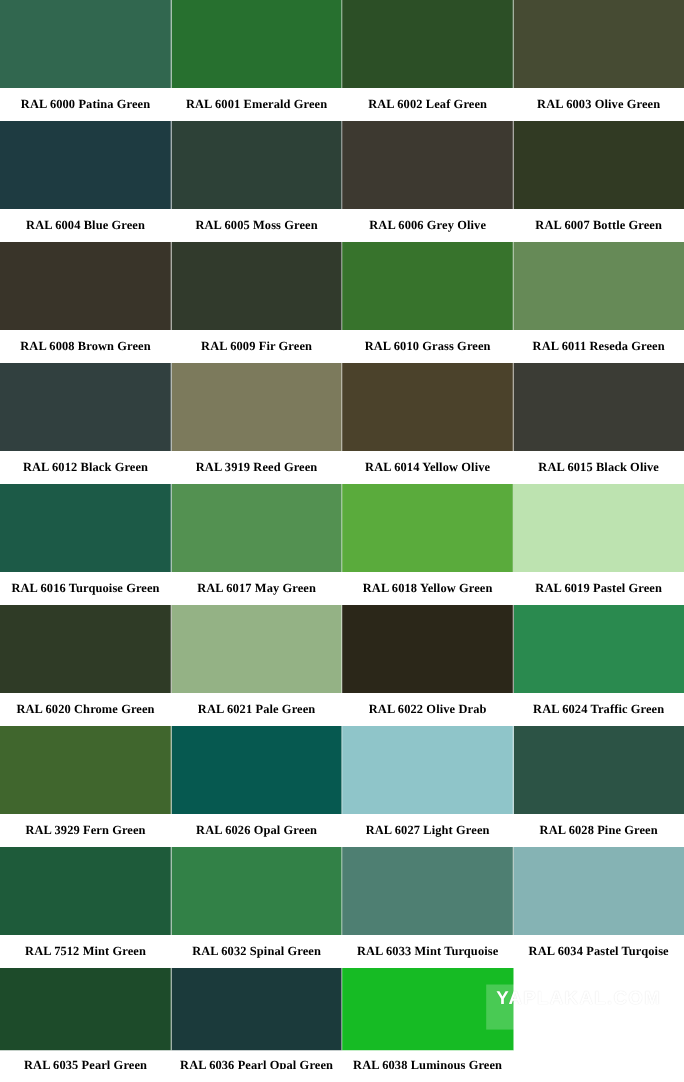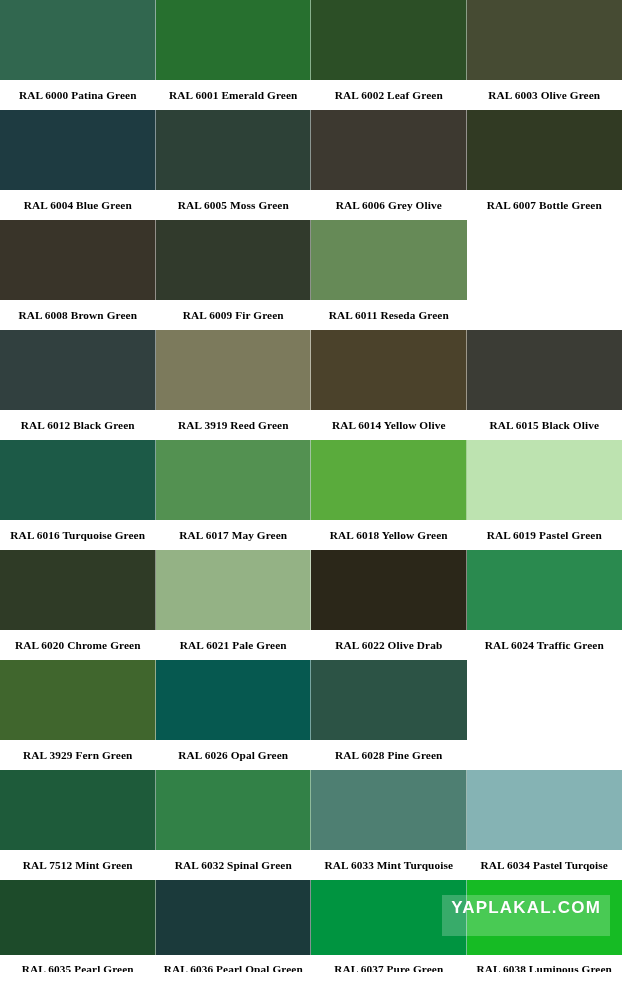--- a/index.html
+++ b/index.html
@@ -126,20 +126,24 @@
       <div class="chart-row">
         <div class="swatch-cell">
           <div class="swatch-color" style="background-color: rgb(57, 52, 41);"></div>
           <div class="swatch-label">RAL 6008 Brown Green</div>
         </div>
         <div class="swatch-cell">
           <div class="swatch-color" style="background-color: rgb(49, 58, 44);"></div>
           <div class="swatch-label">RAL 6009 Fir Green</div>
         </div>
         <div class="swatch-cell">
+          <div class="swatch-color" style="background-color: rgb(55, 115, 44);"></div>
+          <div class="swatch-label">RAL 6010 Grass Green</div>
+        </div>
+        <div class="swatch-cell">
           <div class="swatch-color" style="background-color: rgb(102, 138, 87);"></div>
           <div class="swatch-label">RAL 6011 Reseda Green</div>
         </div>
       </div>
       <div class="chart-row">
         <div class="swatch-cell">
           <div class="swatch-color" style="background-color: rgb(49, 64, 63);"></div>
           <div class="swatch-label">RAL 6012 Black Green</div>
         </div>
         <div class="swatch-cell">
@@ -194,20 +198,24 @@
       <div class="chart-row">
         <div class="swatch-cell">
           <div class="swatch-color" style="background-color: rgb(64, 102, 45);"></div>
           <div class="swatch-label">RAL 3929 Fern Green</div>
         </div>
         <div class="swatch-cell">
           <div class="swatch-color" style="background-color: rgb(6, 89, 80);"></div>
           <div class="swatch-label">RAL 6026 Opal Green</div>
         </div>
         <div class="swatch-cell">
+          <div class="swatch-color" style="background-color: rgb(143, 197, 201);"></div>
+          <div class="swatch-label">RAL 6027 Light Green</div>
+        </div>
+        <div class="swatch-cell">
           <div class="swatch-color" style="background-color: rgb(44, 83, 69);"></div>
           <div class="swatch-label">RAL 6028 Pine Green</div>
         </div>
       </div>
       <div class="chart-row">
         <div class="swatch-cell">
           <div class="swatch-color" style="background-color: rgb(30, 91, 58);"></div>
           <div class="swatch-label">RAL 7512 Mint Green</div>
         </div>
         <div class="swatch-cell">
@@ -224,24 +232,20 @@
         </div>
       </div>
       <div class="chart-row last-row">
         <div class="swatch-cell">
           <div class="swatch-color" style="background-color: rgb(29, 75, 42);"></div>
           <div class="swatch-label">RAL 6035 Pearl Green</div>
         </div>
         <div class="swatch-cell">
           <div class="swatch-color" style="background-color: rgb(27, 58, 59);"></div>
           <div class="swatch-label">RAL 6036 Pearl Opal Green</div>
-        </div>
-        <div class="swatch-cell">
-          <div class="swatch-color" style="background-color: rgb(0, 148, 64);"></div>
-          <div class="swatch-label">RAL 6037 Pure Green</div>
         </div>
         <div class="swatch-cell">
           <div class="swatch-color" style="background-color: rgb(22, 187, 36);"></div>
           <div class="swatch-label">RAL 6038 Luminous Green</div>
         </div>
       </div>
     </div>
   <div id="watermark">YAPLAKAL.COM</div>
 </div>
 

